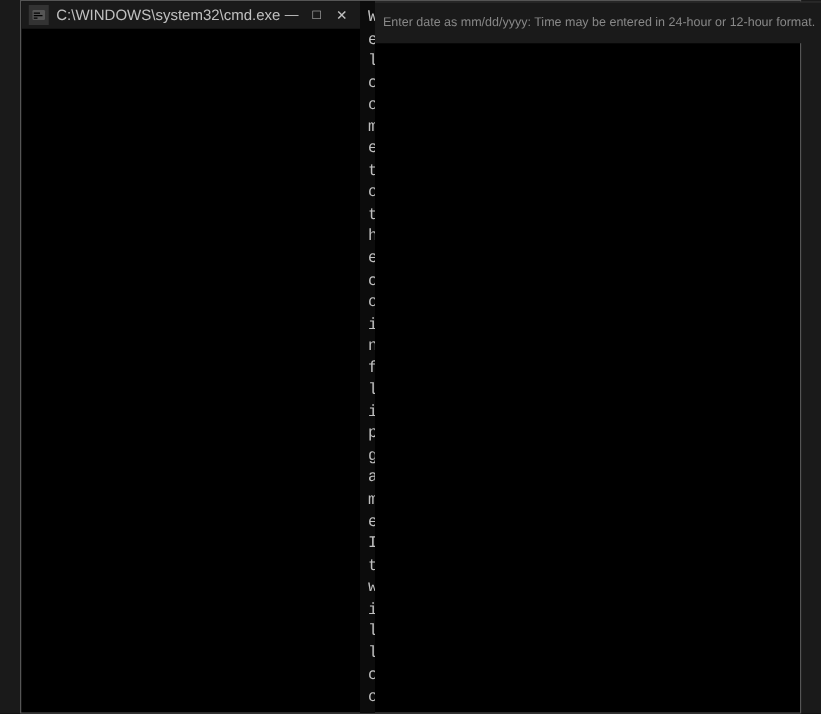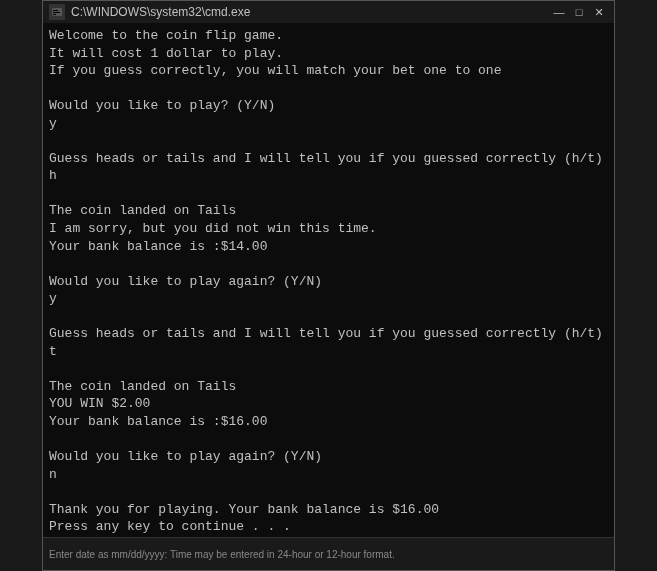--- a/index.html
+++ b/index.html
@@ -12,26 +12,26 @@
       background: #1a1a1a;
       display: flex;
       justify-content: center;
       align-items: center;
       width: 657px;
       height: 571px;
       font-family: Arial, sans-serif;
     }
 
     .window {
-      width: 573px;
+      width: 625px;
       height: 571px;
       background: #000;
       border: 1px solid #555;
       display: flex;
-      flex-direction: column;
+      flex-direction: row;
     }
 
     .title-bar {
       background: #1a1a1a;
       height: 22px;
       display: flex;
       align-items: center;
       padding: 0 6px;
       justify-content: space-between;
       flex-shrink: 0;

